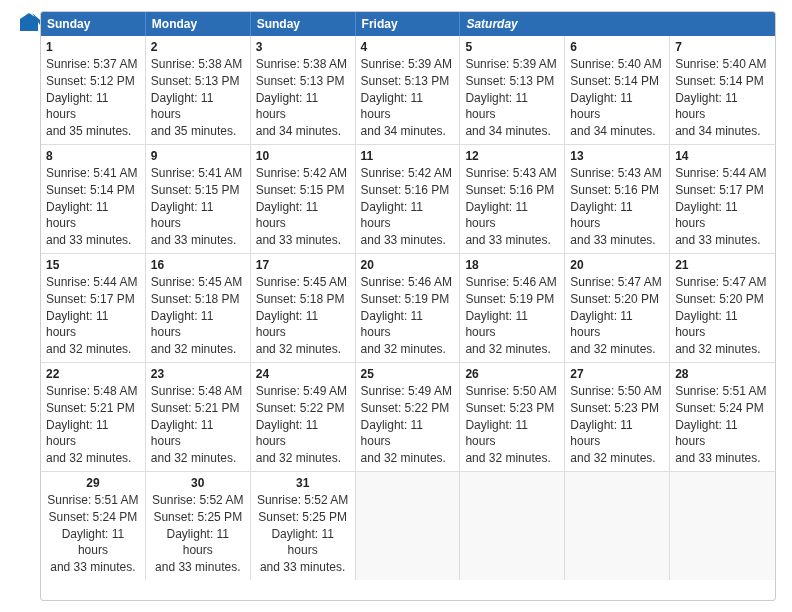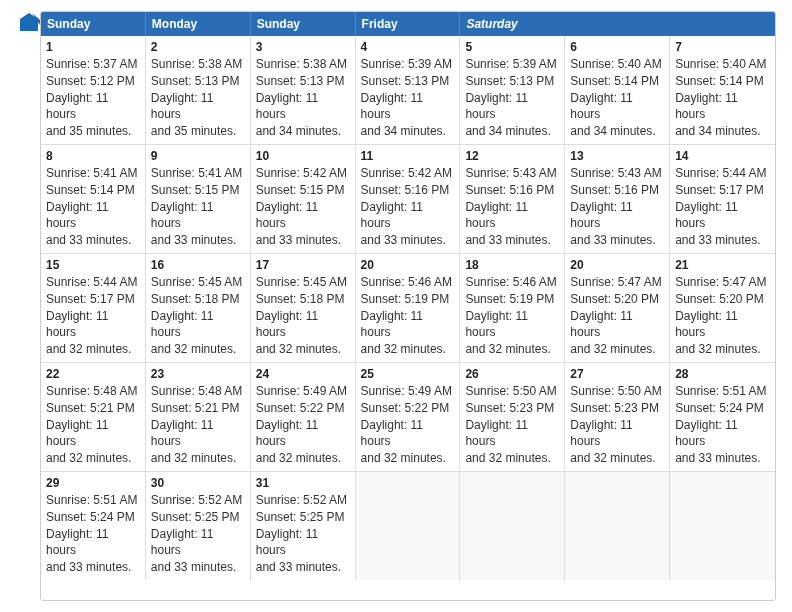--- a/index.html
+++ b/index.html
@@ -105,20 +105,21 @@
       display: block;
       margin-bottom: 2px;
     }
     .day-info {
       font-size: 12px;
       color: #333;
       line-height: 1.4;
     }
     .row-5 .cal-cell {
       min-height: 68px;
+      text-align: center;
     }
   </style>
 </head>
 <body>
 
 <div class="page">
   <div class="header">
     <div class="logo">
       <div class="logo-text">
         <span class="logo-general"></span>

